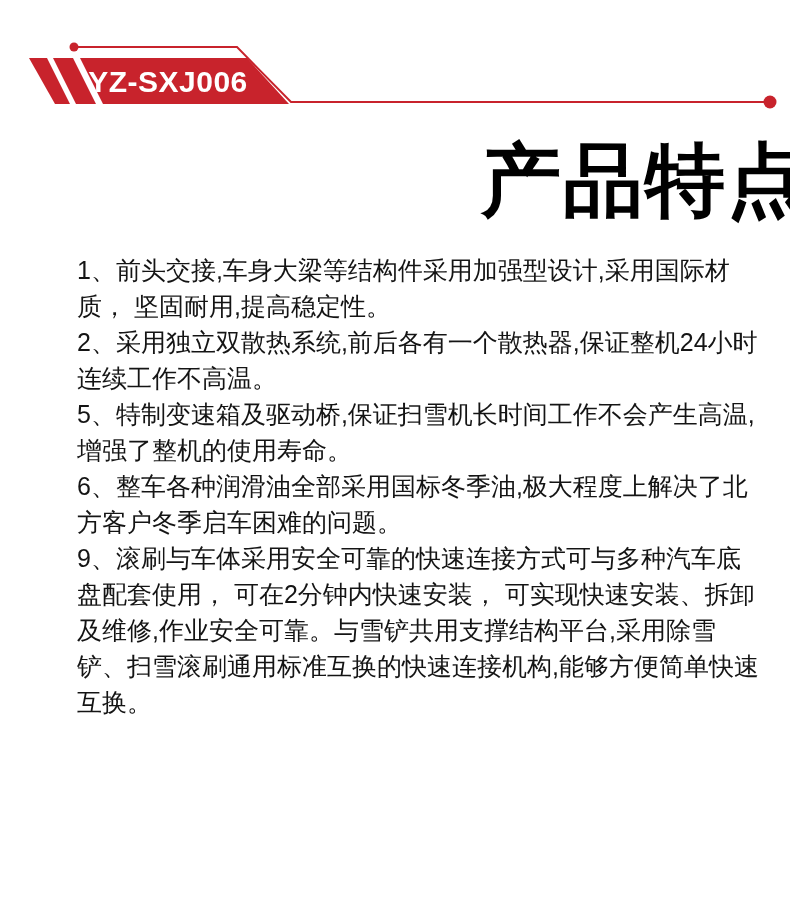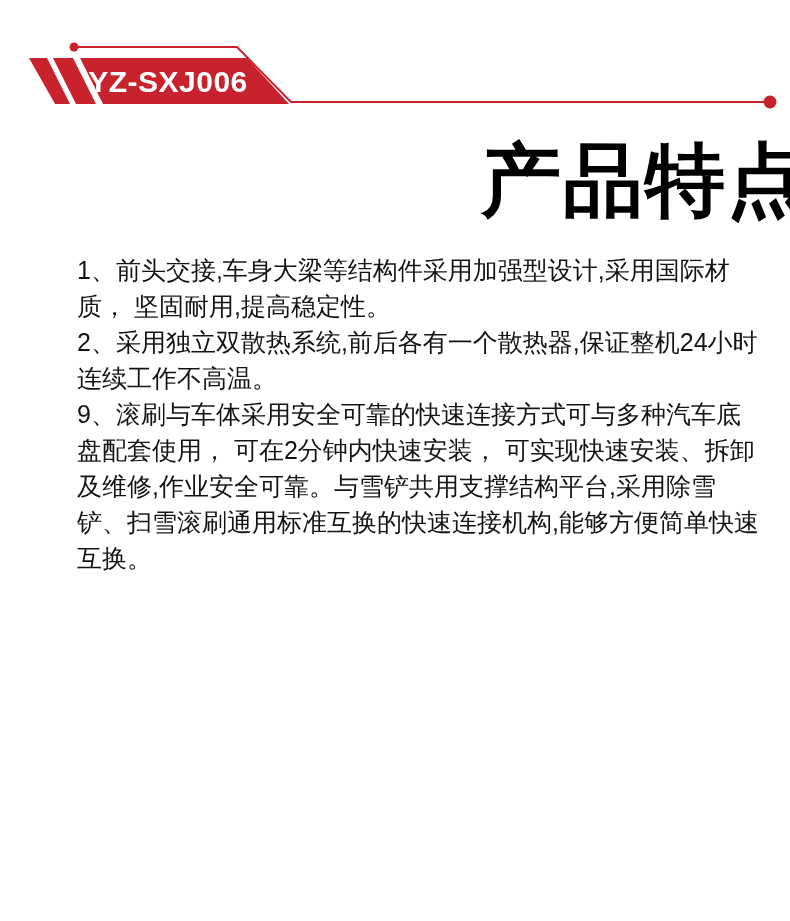--- a/index.html
+++ b/index.html
@@ -45,16 +45,18 @@
       <polygon points="54,58 61,58 84,104 77,104" fill="#ffffff"></polygon>
       <text x="149" y="92" text-anchor="middle" class="badge-text">YZ-SXJ006</text>
     </g>
   </svg>
 
   <h1 class="page-title">产品特点</h1>
 
   <div class="features">
     <p>1、前头交接,车身大梁等结构件采用加强型设计,采用国际材质， 坚固耐用,提高稳定性。</p>
     <p>2、采用独立双散热系统,前后各有一个散热器,保证整机24小时连续工作不高温。</p>
+    <p>5、特制变速箱及驱动桥,保证扫雪机长时间工作不会产生高温,增强了整机的使用寿命。</p>
+    <p>6、整车各种润滑油全部采用国标冬季油,极大程度上解决了北方客户冬季启车困难的问题。</p>
     <p>9、滚刷与车体采用安全可靠的快速连接方式可与多种汽车底盘配套使用， 可在2分钟内快速安装， 可实现快速安装、拆卸及维修,作业安全可靠。与雪铲共用支撑结构平台,采用除雪铲、扫雪滚刷通用标准互换的快速连接机构,能够方便简单快速互换。</p>
   </div>
 
 </div>
 
 </body></html>

